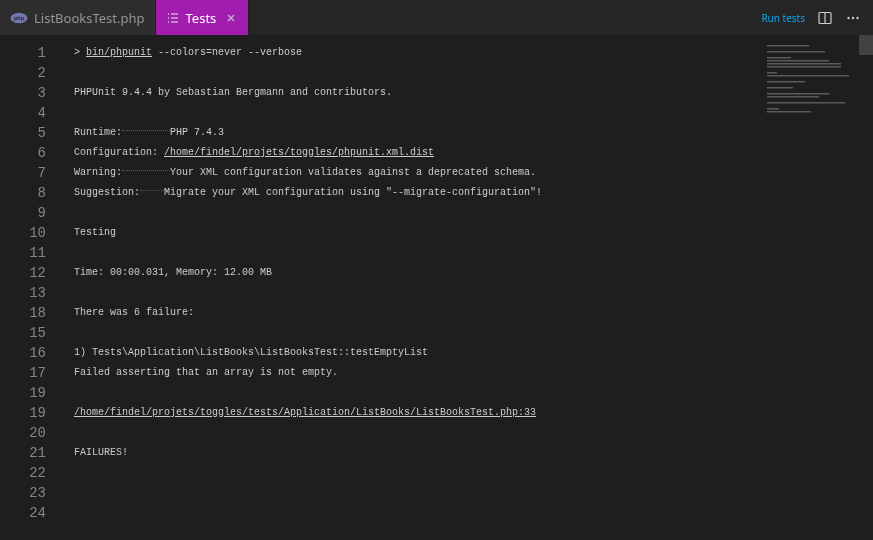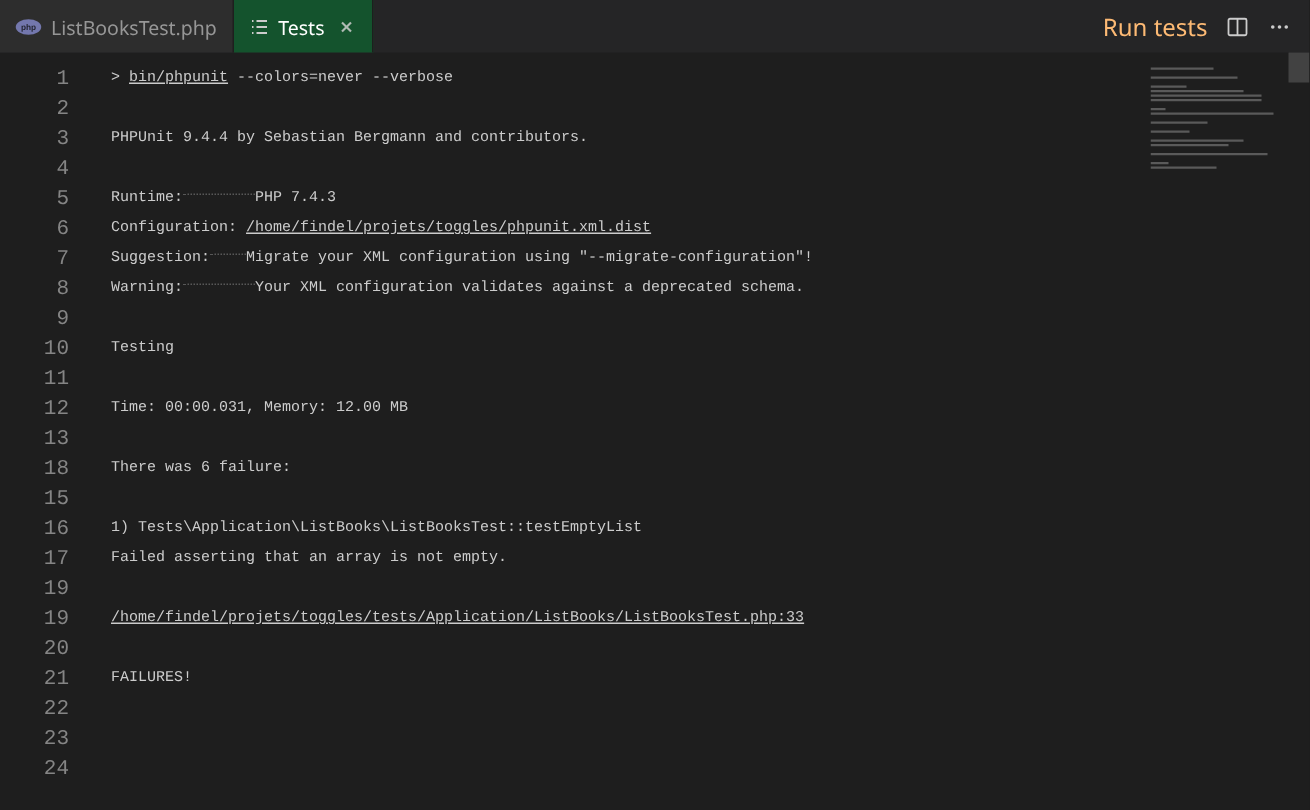--- a/index.html
+++ b/index.html
@@ -22,33 +22,33 @@
   .tab {
     display: flex; align-items: center;
     height: 35px; padding: 0 10px;
     background: #2d2d2d;
     color: #969696;
     cursor: pointer;
     font-size: 13px;
     border-right: 1px solid #1e1e1e;
   }
   .tab.active {
-    background: #14532d;
+    background: #a21caf;
     color: #ffffff;
   }
   .tab .tab-icon { margin-right: 6px; display: inline-flex; }
   .tab .tab-close { margin-left: 8px; display: inline-flex; opacity: 0.85; }
   .tabbar-spacer { flex: 1; }
   .tabbar-actions {
     display: flex; align-items: center; gap: 12px;
     padding-right: 12px;
     color: #cccccc;
   }
   .action-label {
-    font-size: 16px; color: #fdba74;
+    font-size: 10px; color: #0ea5e9;
     cursor: pointer;
   }
   .icon-btn { display:inline-flex; cursor:pointer; color:#cccccc; }
   .main-row { flex:1; display:flex; min-height:0; }
   .editor-wrap {
     flex:1; display:flex;
     background:#1e1e1e;
     overflow:hidden;
   }
   .gutter {
@@ -177,22 +177,22 @@
           <div>23</div>
           <div>24</div>
         </div>
       <div class="code-area" id="code-area">
           <div class="codeline"><span>&gt; </span><span class="underline">bin/phpunit</span><span> --colors=never --verbose</span></div>
           <div class="codeline"></div>
           <div class="codeline"><span>PHPUnit 9.4.4 by Sebastian Bergmann and contributors.</span></div>
           <div class="codeline"></div>
           <div class="codeline"><span>Runtime:</span><span class="dots-pad" style="width: 48px;"></span><span>PHP 7.4.3</span></div>
           <div class="codeline"><span>Configuration: </span><span class="underline">/home/findel/projets/toggles/phpunit.xml.dist</span></div>
+          <div class="codeline"><span>Warning:</span><span class="dots-pad" style="width: 48px;"></span><span>Your XML configuration validates against a deprecated schema.</span></div>
           <div class="codeline"><span>Suggestion:</span><span class="dots-pad" style="width: 24px;"></span><span>Migrate your XML configuration using "--migrate-configuration"!</span></div>
-          <div class="codeline"><span>Warning:</span><span class="dots-pad" style="width: 48px;"></span><span>Your XML configuration validates against a deprecated schema.</span></div>
           <div class="codeline"></div>
           <div class="codeline"><span>Testing</span></div>
           <div class="codeline"></div>
           <div class="codeline"><span>Time: 00:00.031, Memory: 12.00 MB</span></div>
           <div class="codeline"></div>
           <div class="codeline"><span>There was 6 failure:</span></div>
           <div class="codeline"></div>
           <div class="codeline"><span>1) Tests\Application\ListBooks\ListBooksTest::testEmptyList</span></div>
           <div class="codeline"><span>Failed asserting that an array is not empty.</span></div>
           <div class="codeline"></div>

